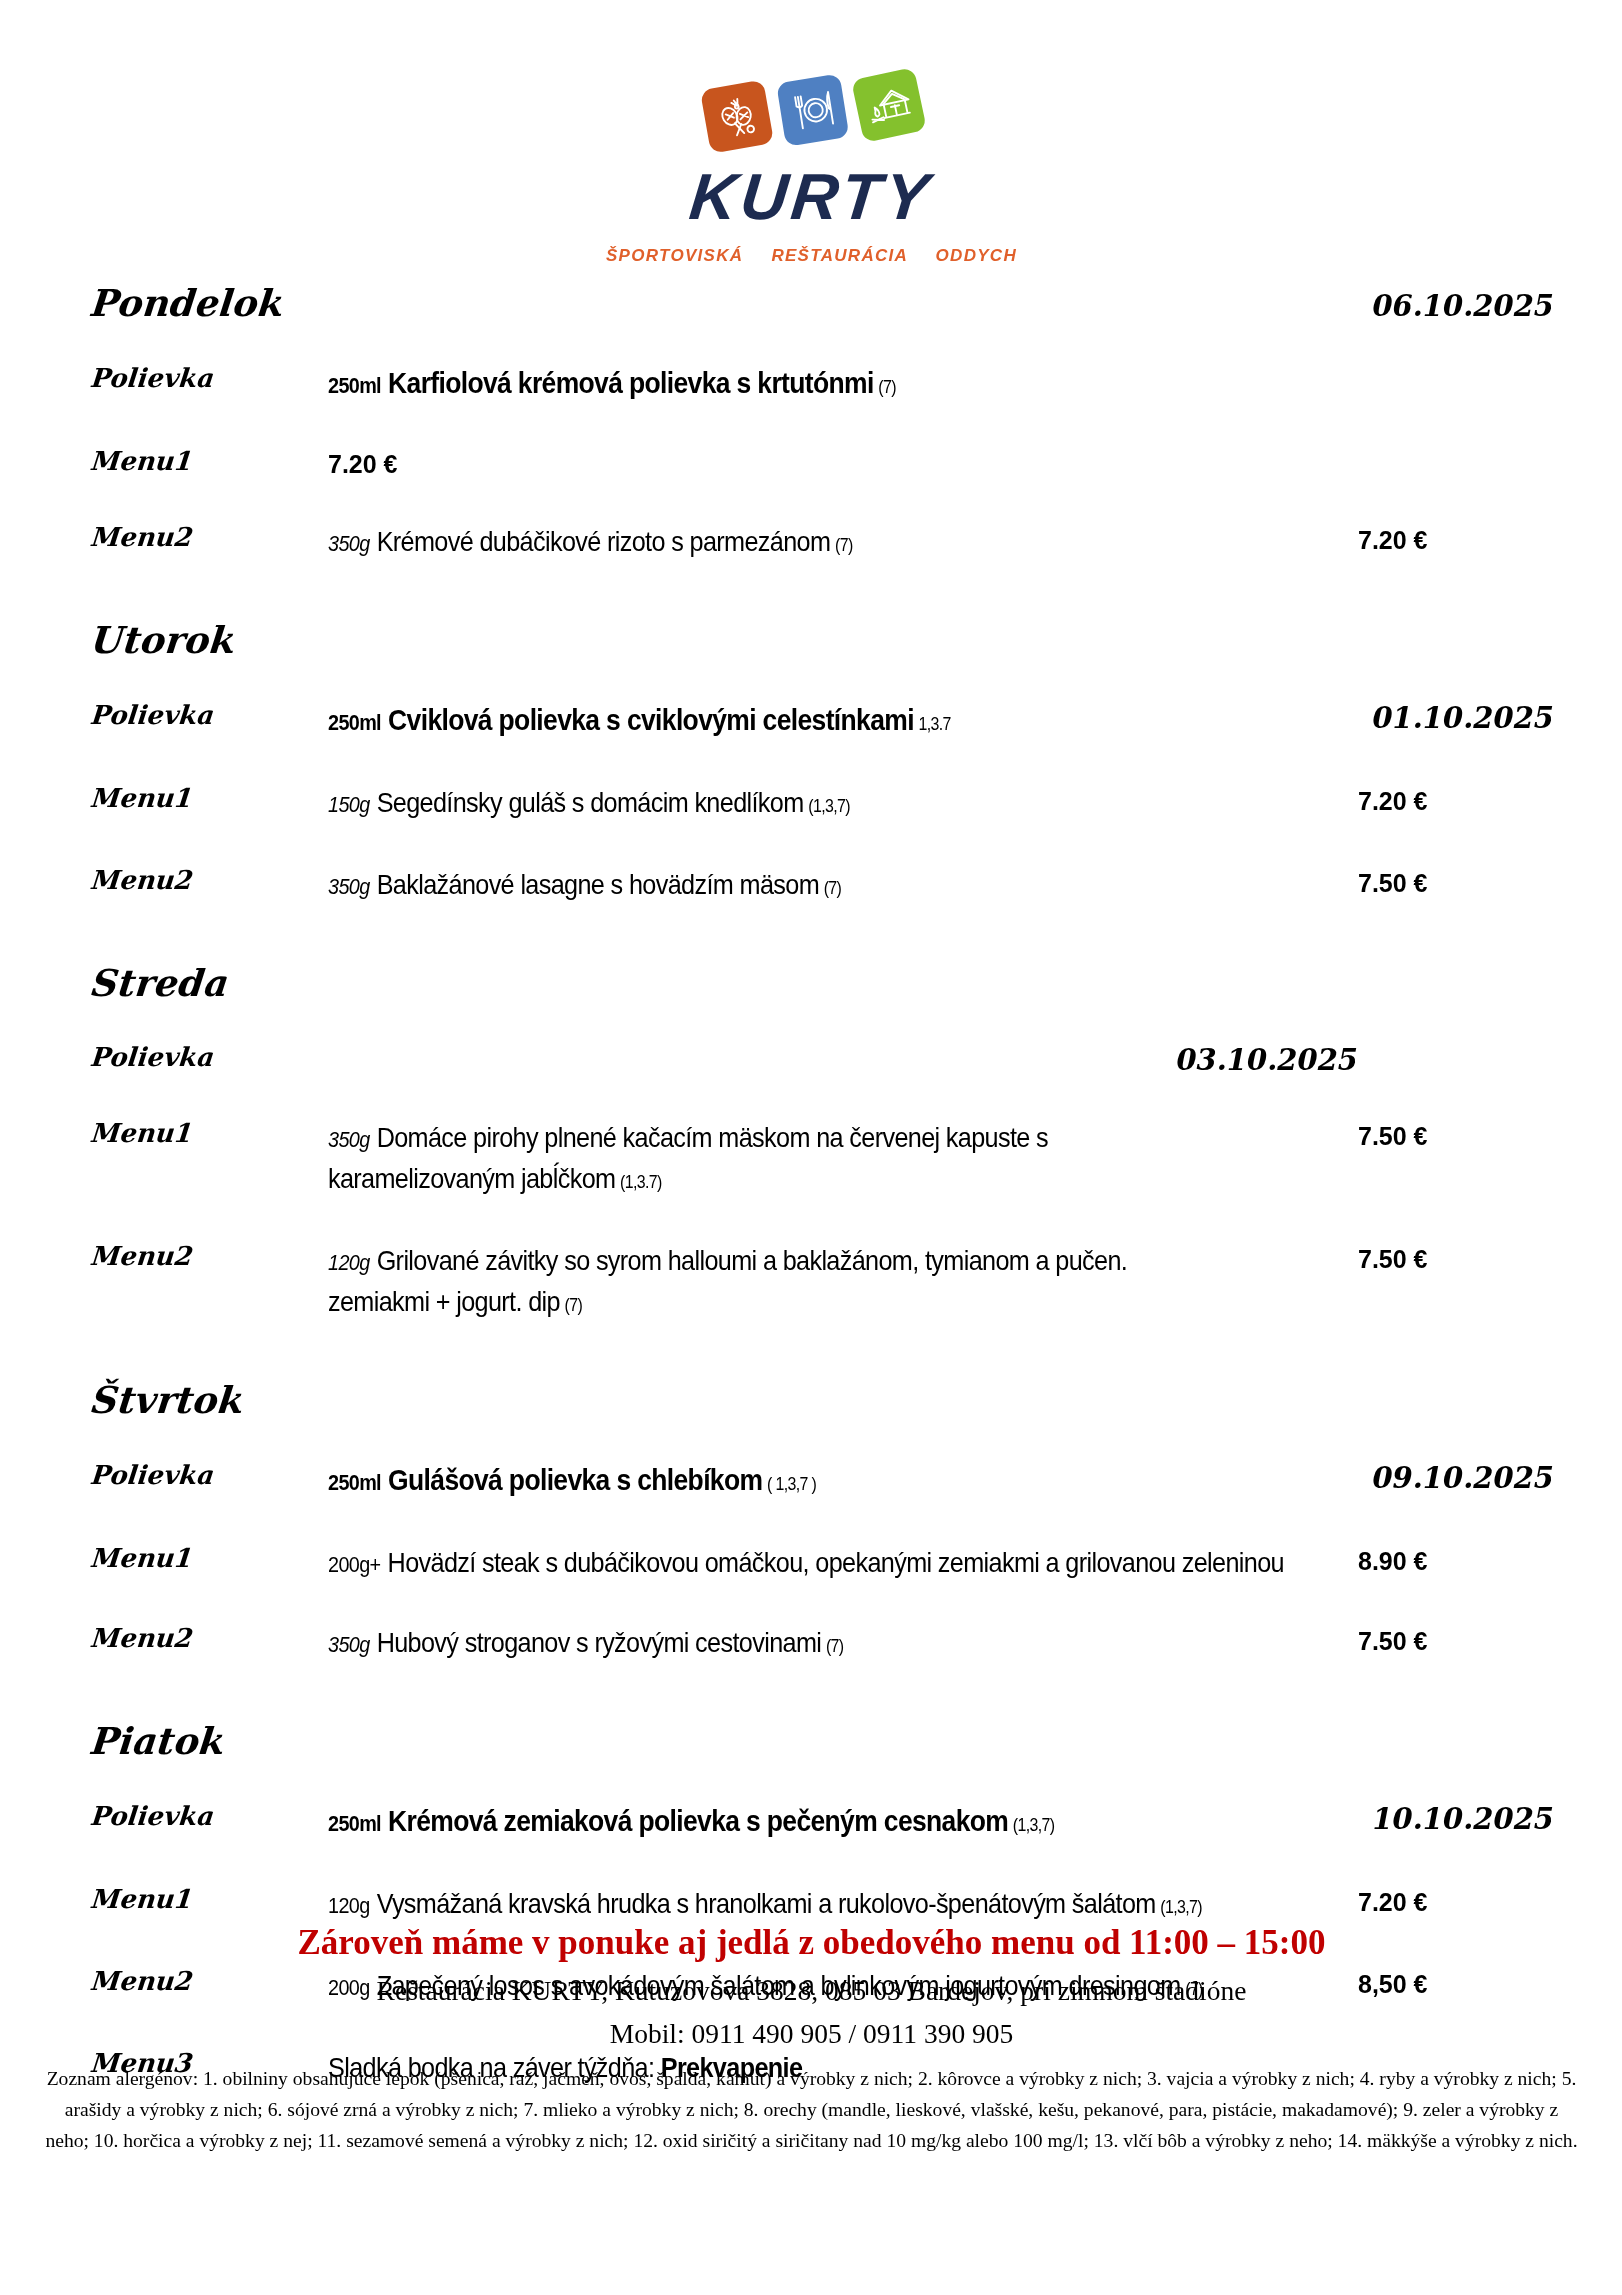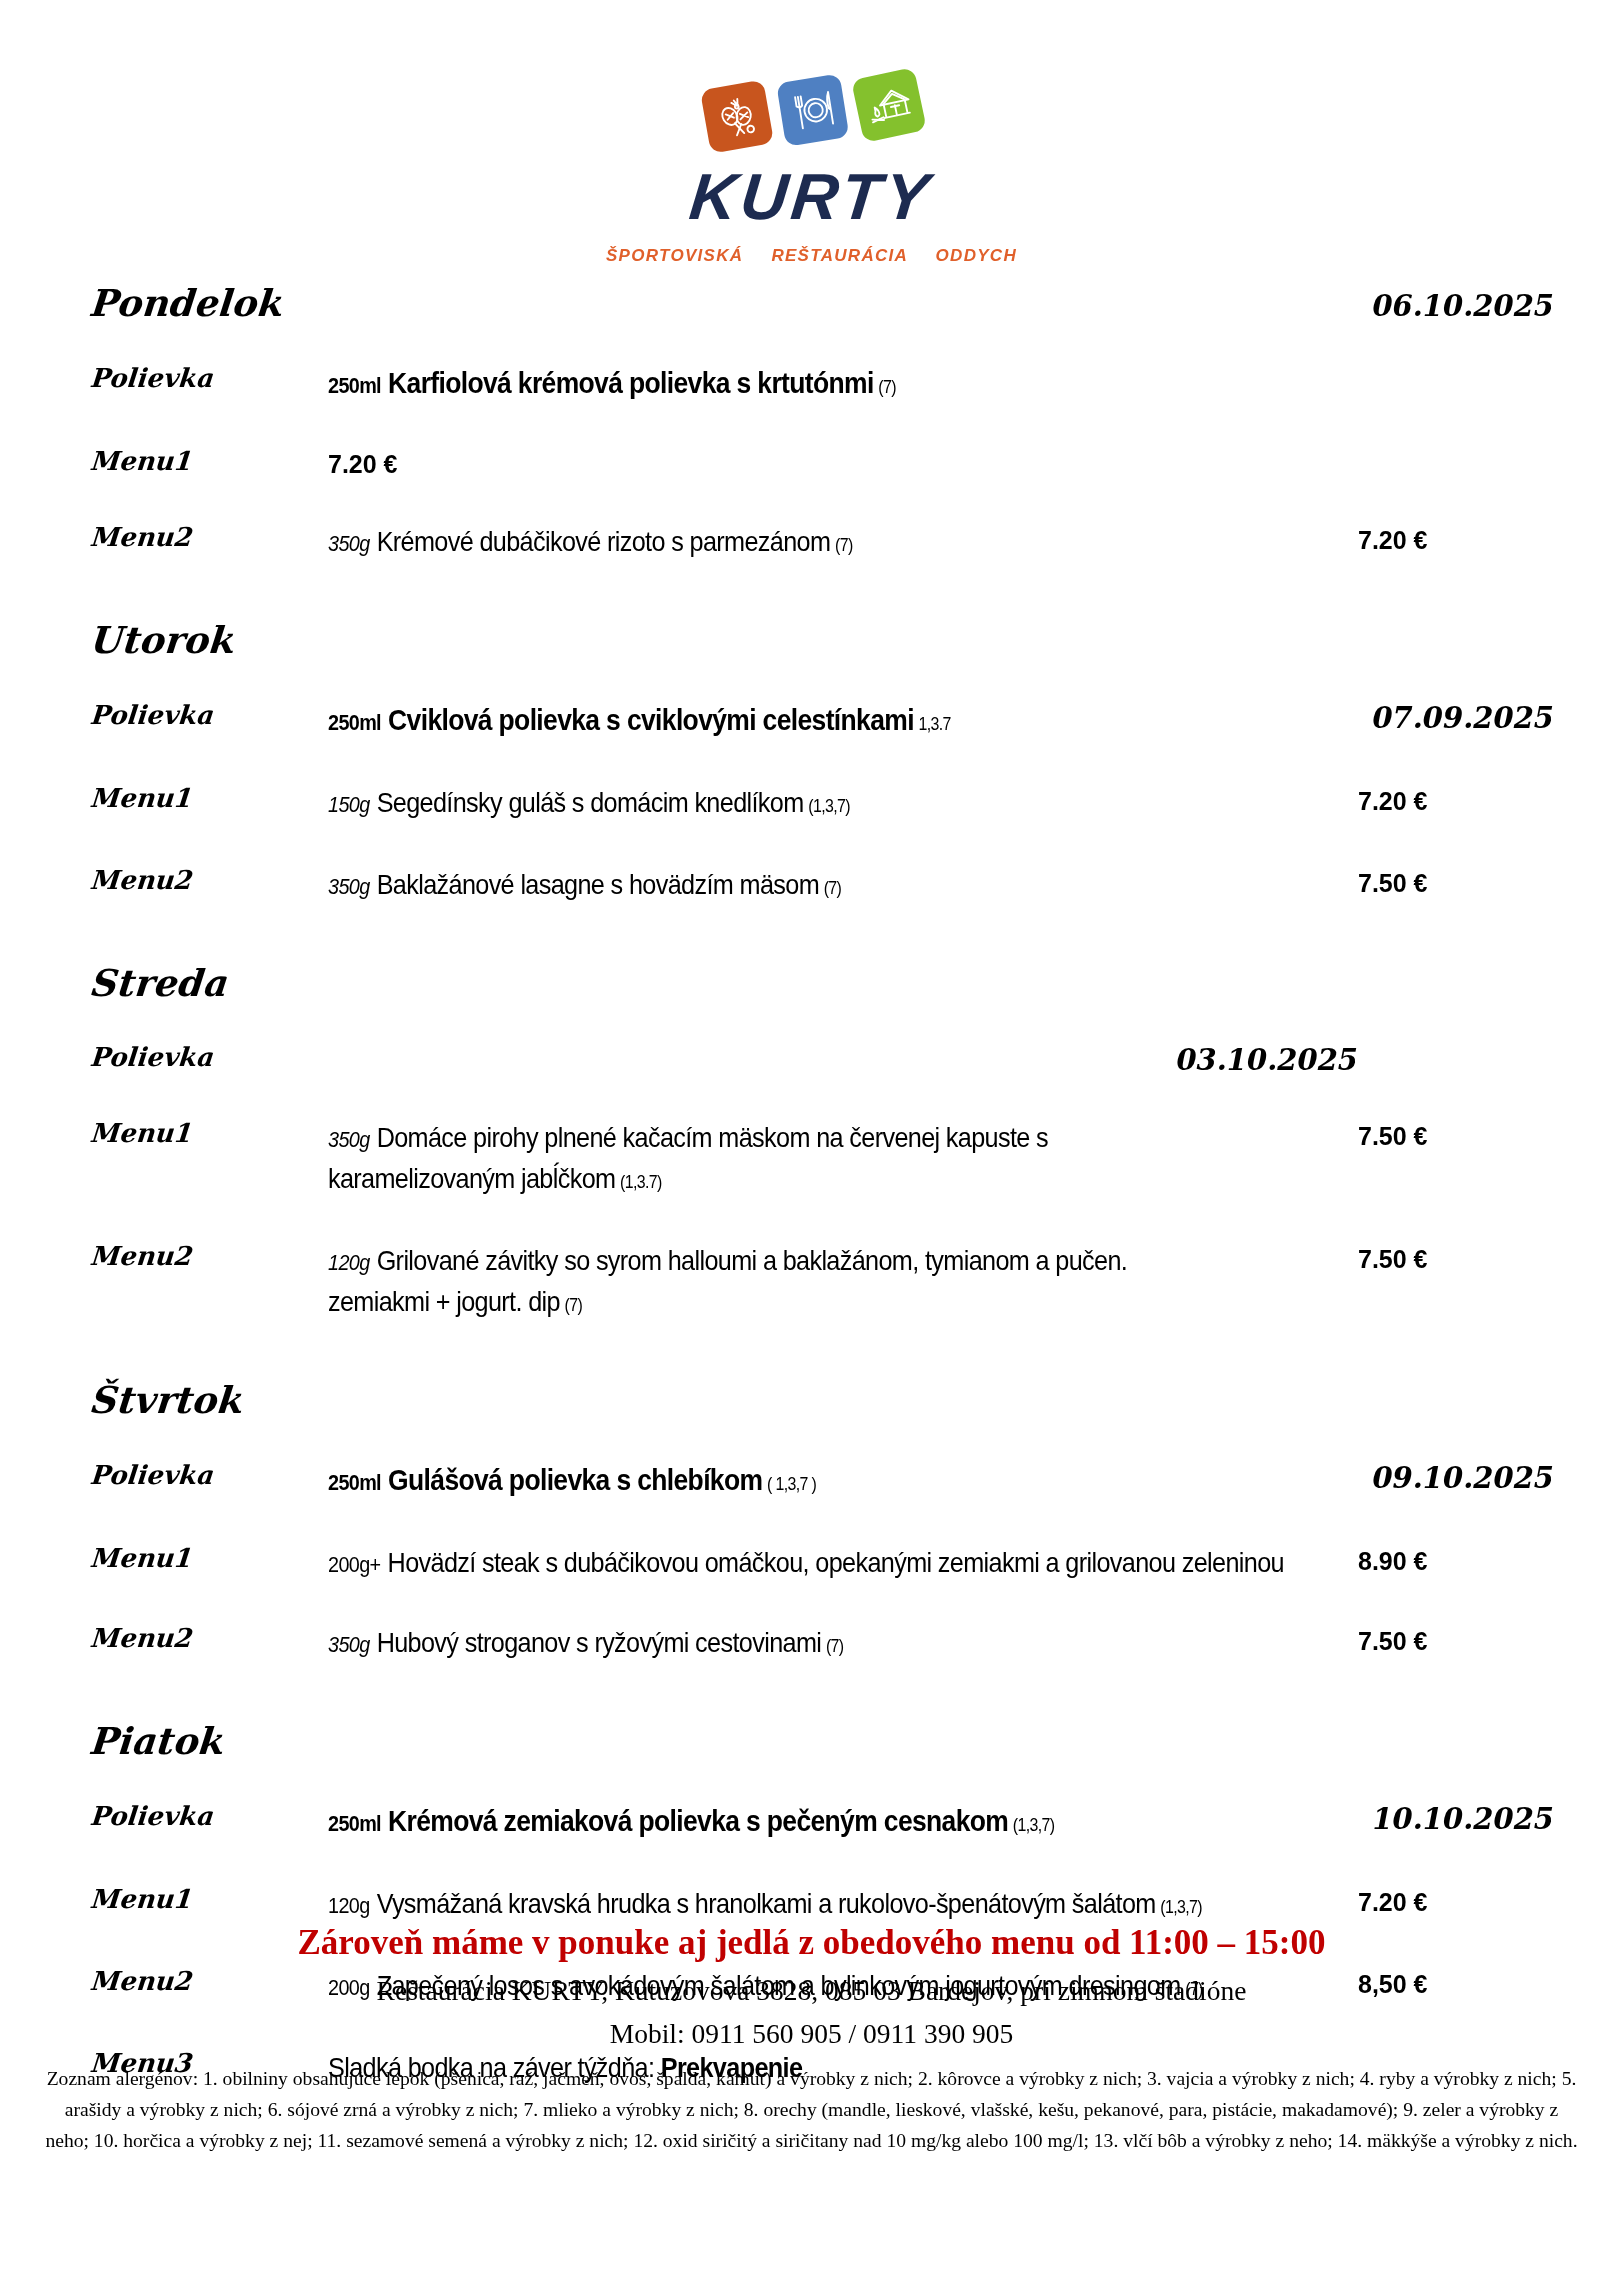--- a/index.html
+++ b/index.html
@@ -138,21 +138,21 @@
 
     <section class="day-section">
       <div class="day-heading">
         <span class="day-name script">Utorok</span>
 
       </div>
       <div class="row">
         <span class="label script">Polievka</span>
         <span class="content"><span class="cond"><span class="qty qty-bold">250ml</span><span class="item-name soup-name">Cviklová polievka s cviklovými celestínkami</span><span class="allerg">1,3.7</span></span></span>
         <span class="right">
-            <span class="date script">07.09.2025</span>
+            <span class="date script">01.10.2025</span>
           </span>
       </div>
       <div class="row">
         <span class="label script">Menu1</span>
         <span class="content"><span class="cond"><span class="qty qty-italic">150g</span><span class="item-name">Segedínsky guláš s domácim knedlíkom</span><span class="allerg">(1,3,7)</span></span></span>
         <span class="right">
             <span class="price">7.20 €</span>
           </span>
       </div>
       <div class="row">
@@ -251,17 +251,17 @@
         <span class="label script">Menu3</span>
         <span class="content"><span class="cond"><span class="item-name">Sladká bodka na záver týždňa: </span><span class="item-name" style="font-weight:bold">Prekvapenie</span></span></span>
         <span class="right"></span>
       </div>
     </section>
 
   </div>
 
   <div class="promo">Zároveň máme v ponuke aj jedlá z obedového menu od 11:00 – 15:00</div>
   <div class="address">Reštaurácia KURTY, Kutuzovova 3828, 085 03 Bardejov, pri zimnom štadióne</div>
-  <div class="phone">Mobil: 0911 560 905 / 0911 390 905</div>
+  <div class="phone">Mobil: 0911 490 905 / 0911 390 905</div>
   <div class="allergens">Zoznam alergénov: 1. obilniny obsahujúce lepok (pšenica, raž, jačmeň, ovos, špalda, kamut) a výrobky z nich; 2. kôrovce a výrobky z nich; 3. vajcia a výrobky z nich; 4. ryby a výrobky z nich; 5. arašidy a výrobky z nich; 6. sójové zrná a výrobky z nich; 7. mlieko a výrobky z nich; 8. orechy (mandle, lieskové, vlašské, kešu, pekanové, para, pistácie, makadamové); 9. zeler a výrobky z neho; 10. horčica a výrobky z nej; 11. sezamové semená a výrobky z nich; 12. oxid siričitý a siričitany nad 10 mg/kg alebo 100 mg/l; 13. vlčí bôb a výrobky z neho; 14. mäkkýše a výrobky z nich.</div>
 
 </div>
 
 
 </body></html>

